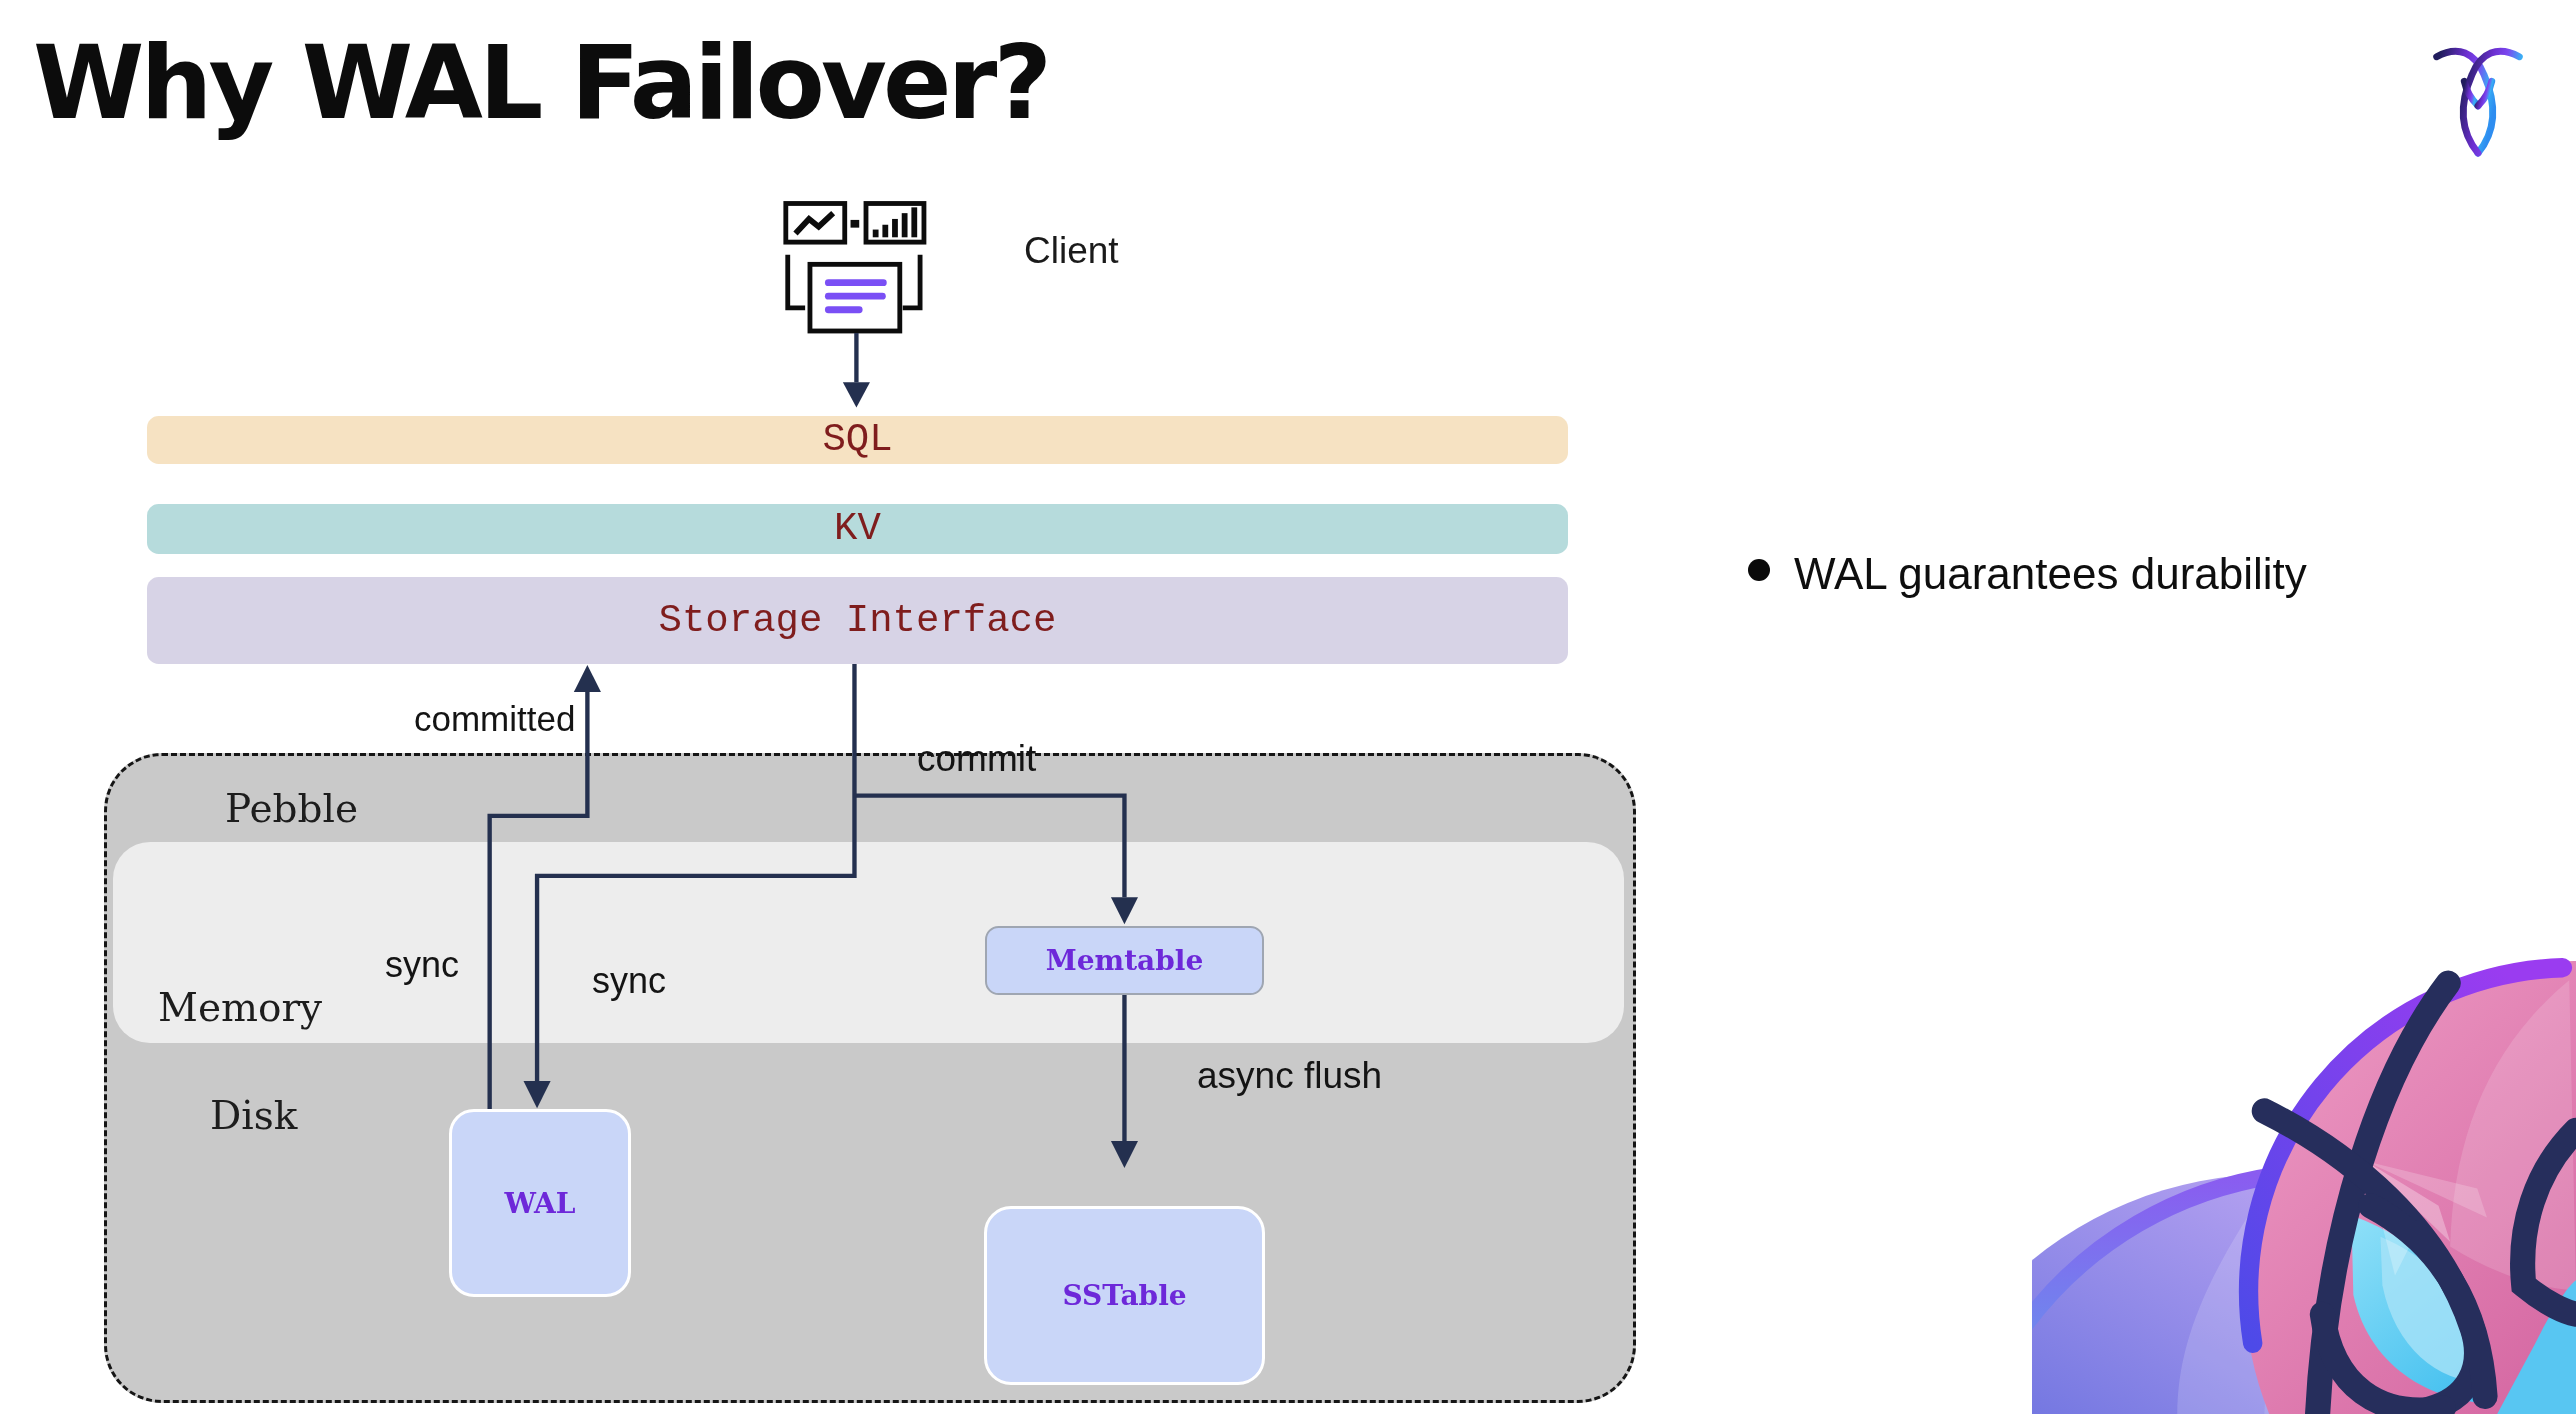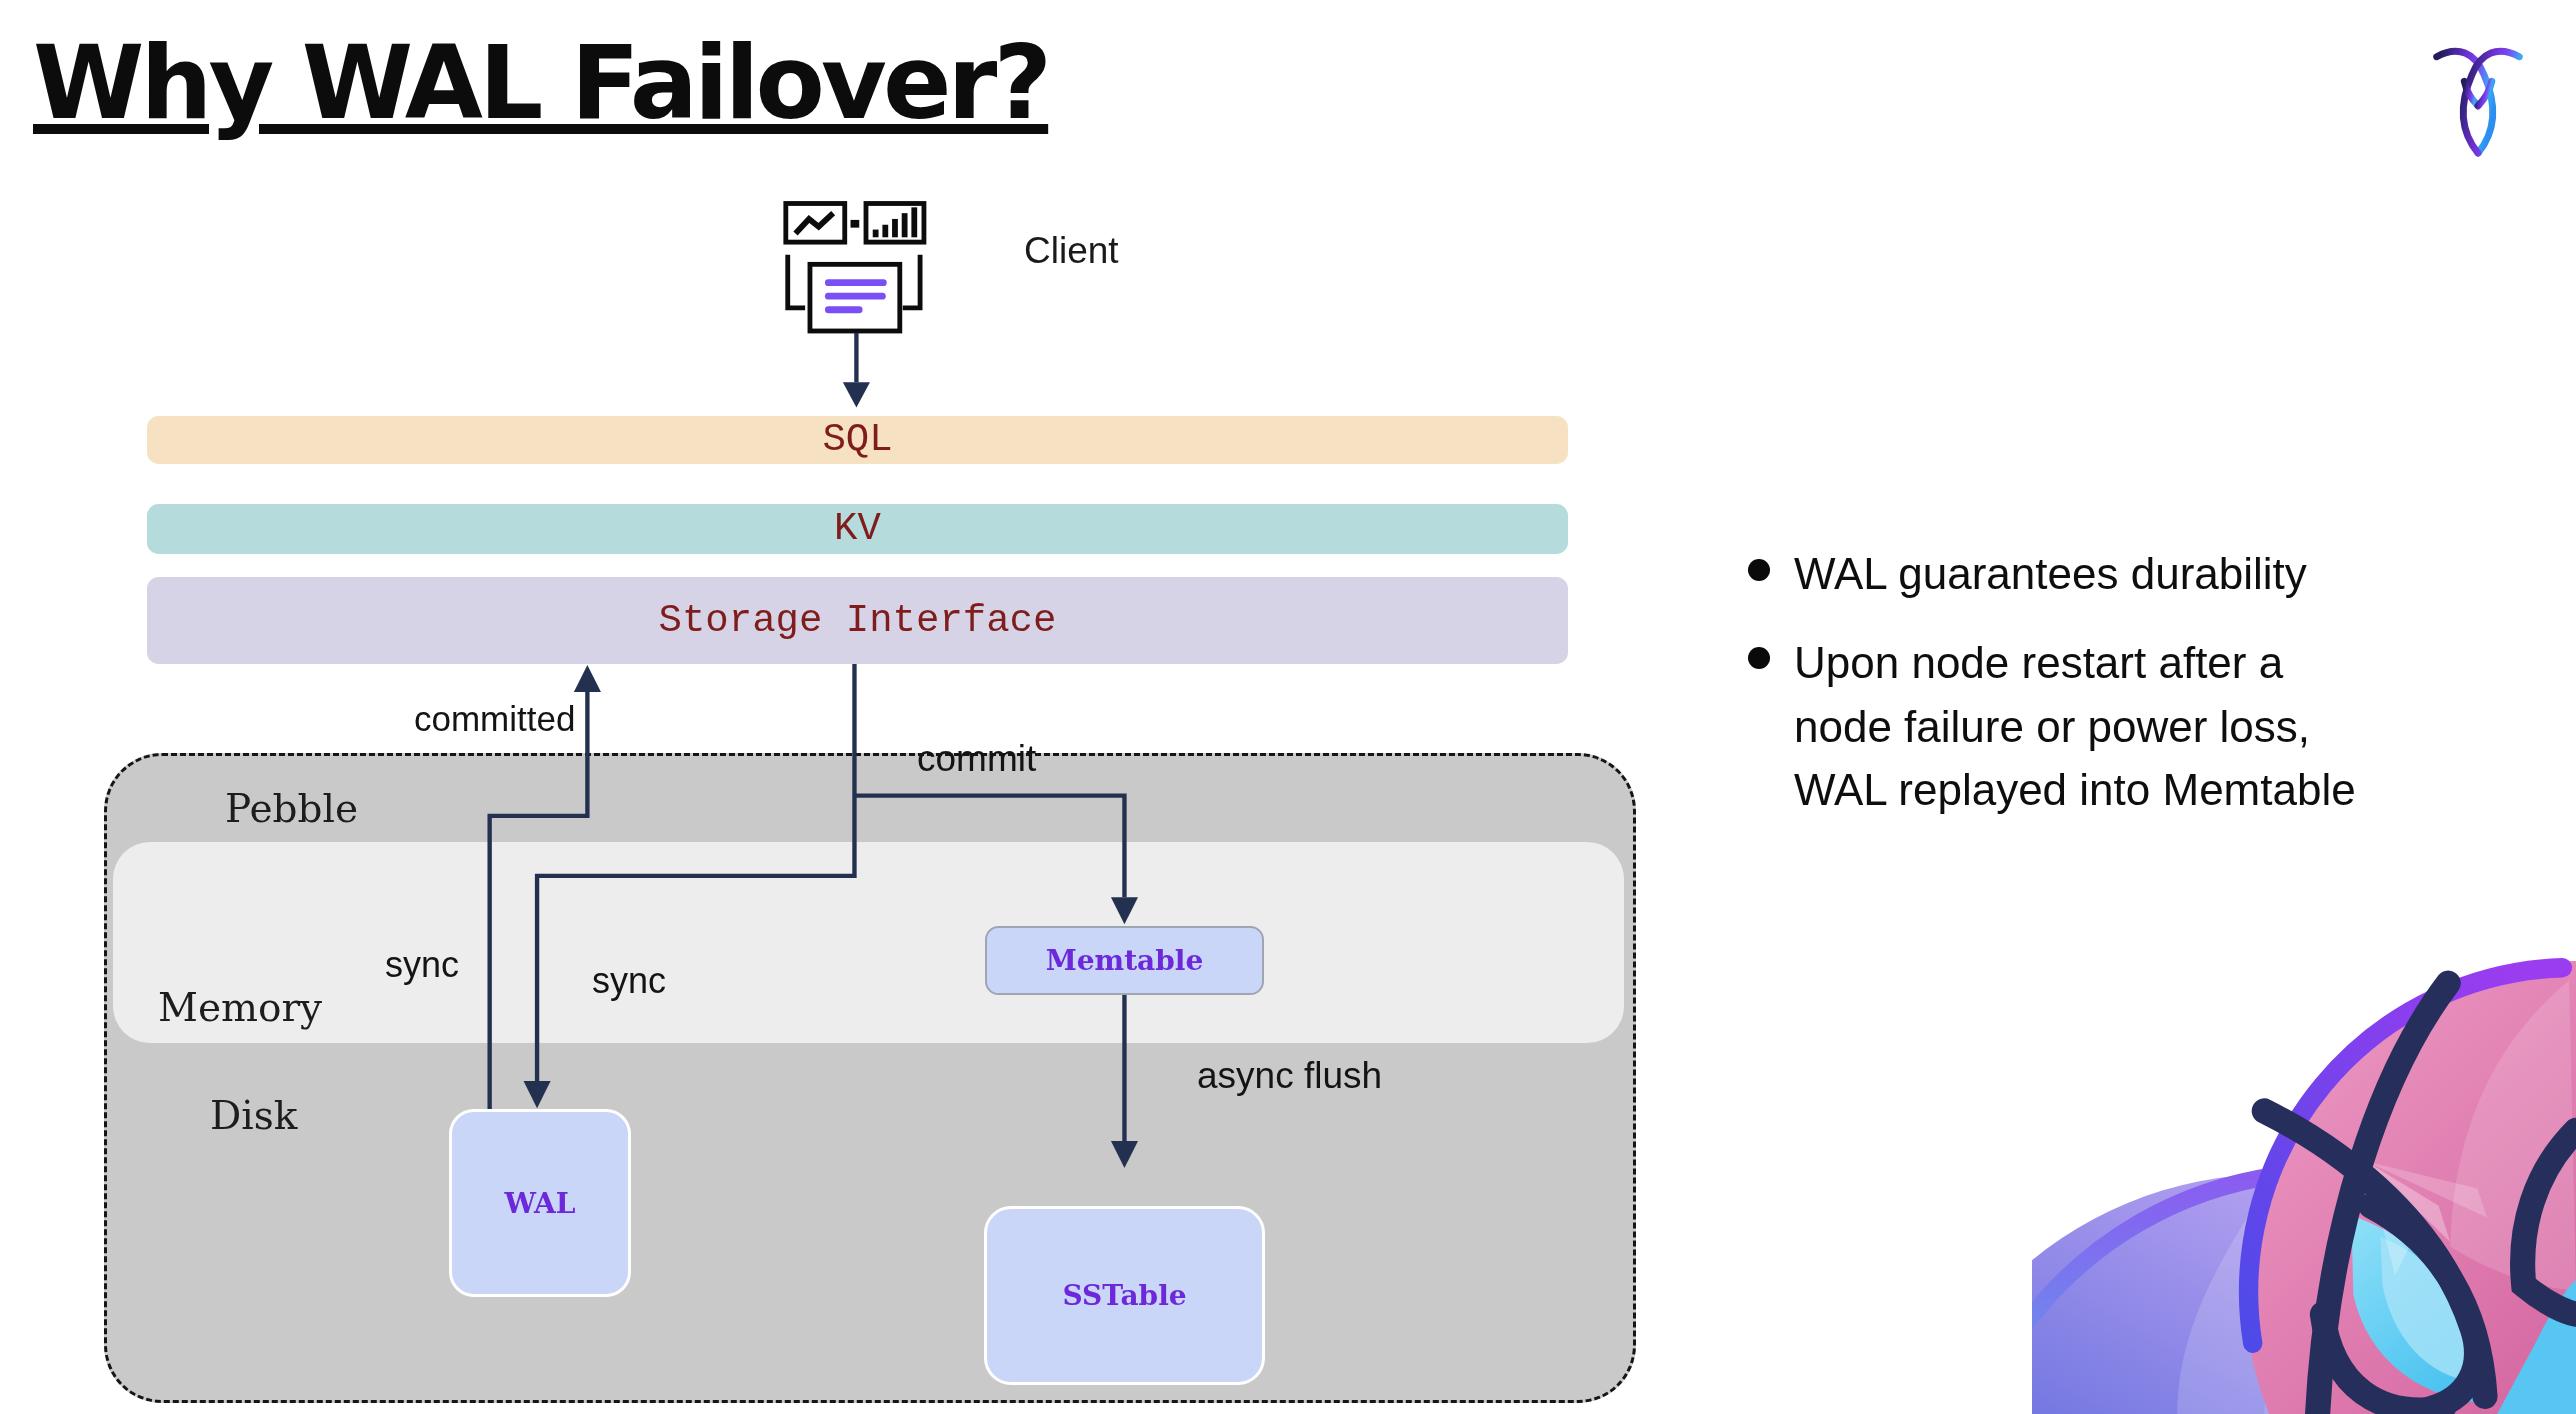--- a/index.html
+++ b/index.html
@@ -2,21 +2,21 @@
 <html style="--arrow: #24304f; --sql-bar: #f6e2c2; --kv-bar: #b6dbdc; --storage-bar: #d7d3e6; --pebble-bg: #c9c9c9; --memory-bg: #ededed; --box-fill: #c9d6f8; --doc-lines: #7a4ff5;"><head>
 <meta charset="utf-8">
 <style>
   html,body{margin:0;padding:0;background:#fff;}
   .slide{position:relative;width:2576px;height:1415px;background:#fff;overflow:hidden;
          font-family:"Liberation Sans",sans-serif;}
 
   
   .title{position:absolute;left:33px;top:25px;margin:0;
          font-family:"DejaVu Sans",sans-serif;font-weight:bold;
-         font-size:101px;letter-spacing:-3.9px;color:#0c0c0c;line-height:1.15;text-decoration:underline;}
+         font-size:101px;letter-spacing:-3.9px;color:#0c0c0c;line-height:1.15;}
 
   
   .logo{position:absolute;left:2425px;top:41px;width:106px;height:122px;}
 
   
   .client-svg{position:absolute;left:769px;top:189px;width:165px;height:227px;}
   .client-label{position:absolute;left:1024px;top:230px;font-size:37px;color:#1a1a1a;}
 
   
   .bar{position:absolute;left:147px;width:1421px;border-radius:11.6px;
@@ -172,26 +172,20 @@
   <div class="alabel lbl-commit">commit</div>
   <div class="alabel lbl-sync-left">sync</div>
   <div class="alabel lbl-sync-right">sync</div>
   <div class="alabel lbl-async">async flush</div>
 
   <ul class="bullets">
     <li>
       <span class="dot"></span>
       <span class="btext">WAL guarantees durability</span>
     </li>
-    <li>
-      <span class="dot"></span>
-      <span class="btext">Upon node restart after a
-node failure or power loss,
-WAL replayed into Memtable</span>
-    </li>
   </ul>
 
   <svg class="brand-art" viewBox="0 0 562 474">
     <defs>
       <linearGradient id="gDome" x1="0.6" y1="0" x2="0.05" y2="1">
         <stop offset="0" stop-color="#bca6f2"></stop>
         <stop offset="0.45" stop-color="#6f74e0"></stop>
         <stop offset="1" stop-color="#38d6de"></stop>
       </linearGradient>
       <linearGradient id="gPink" x1="0" y1="0" x2="1" y2="1">

